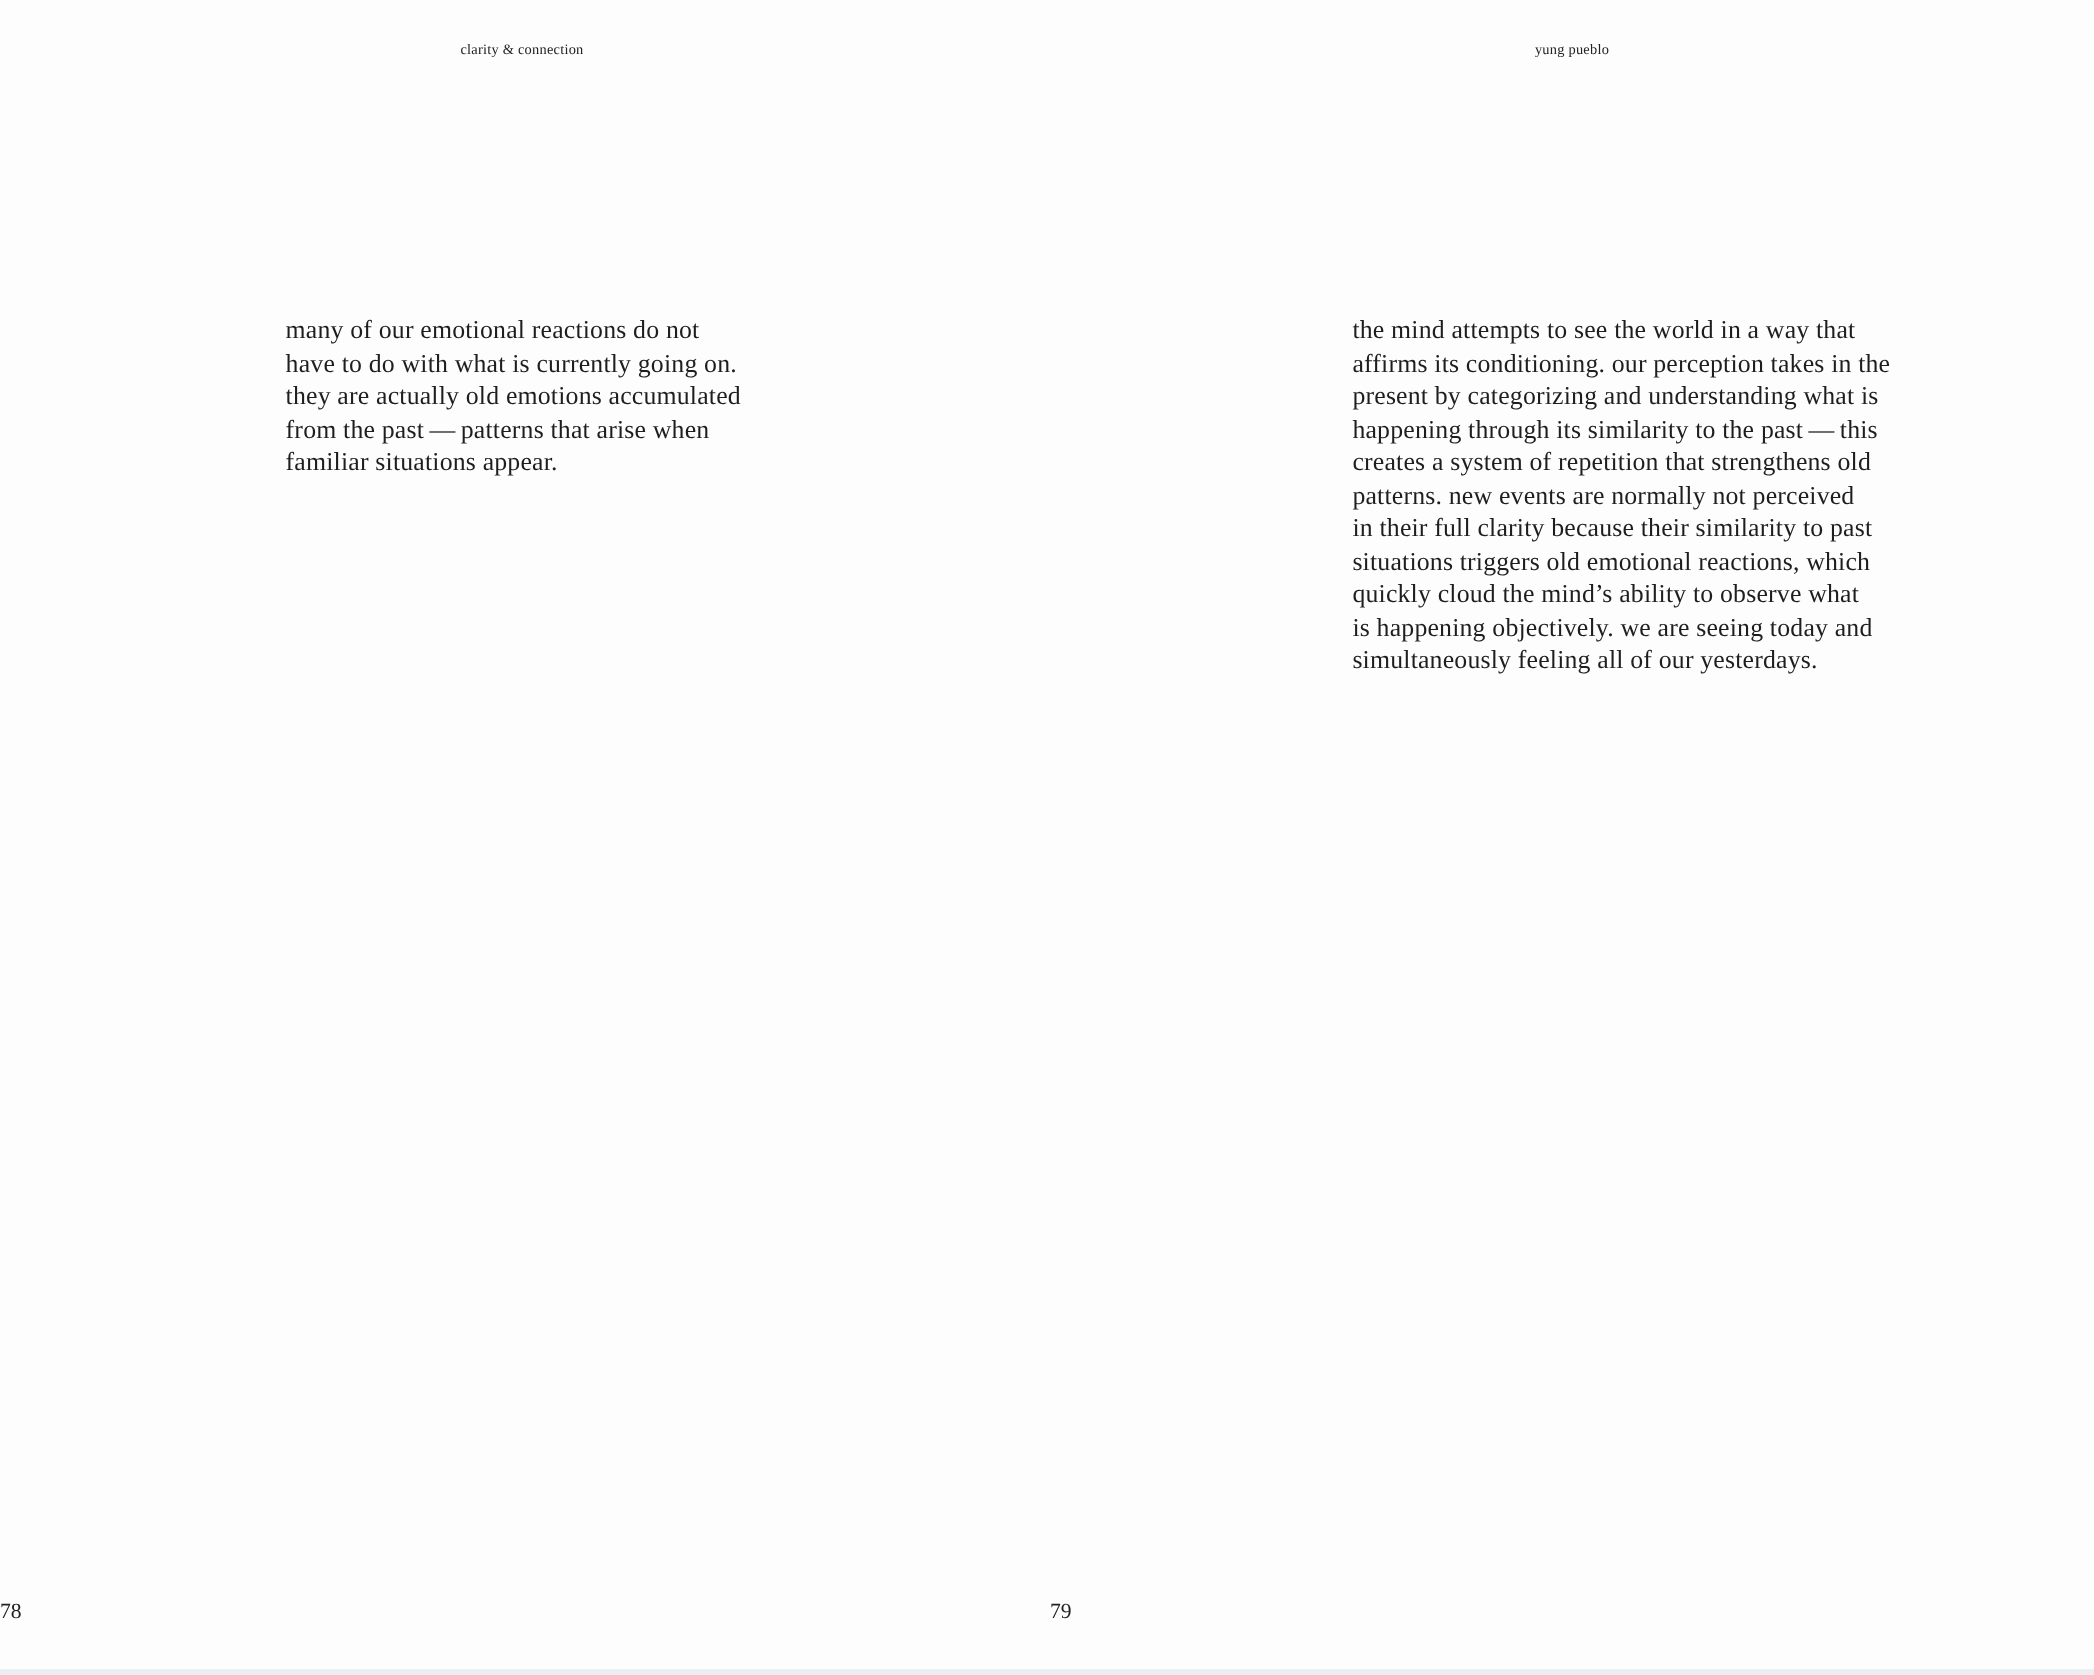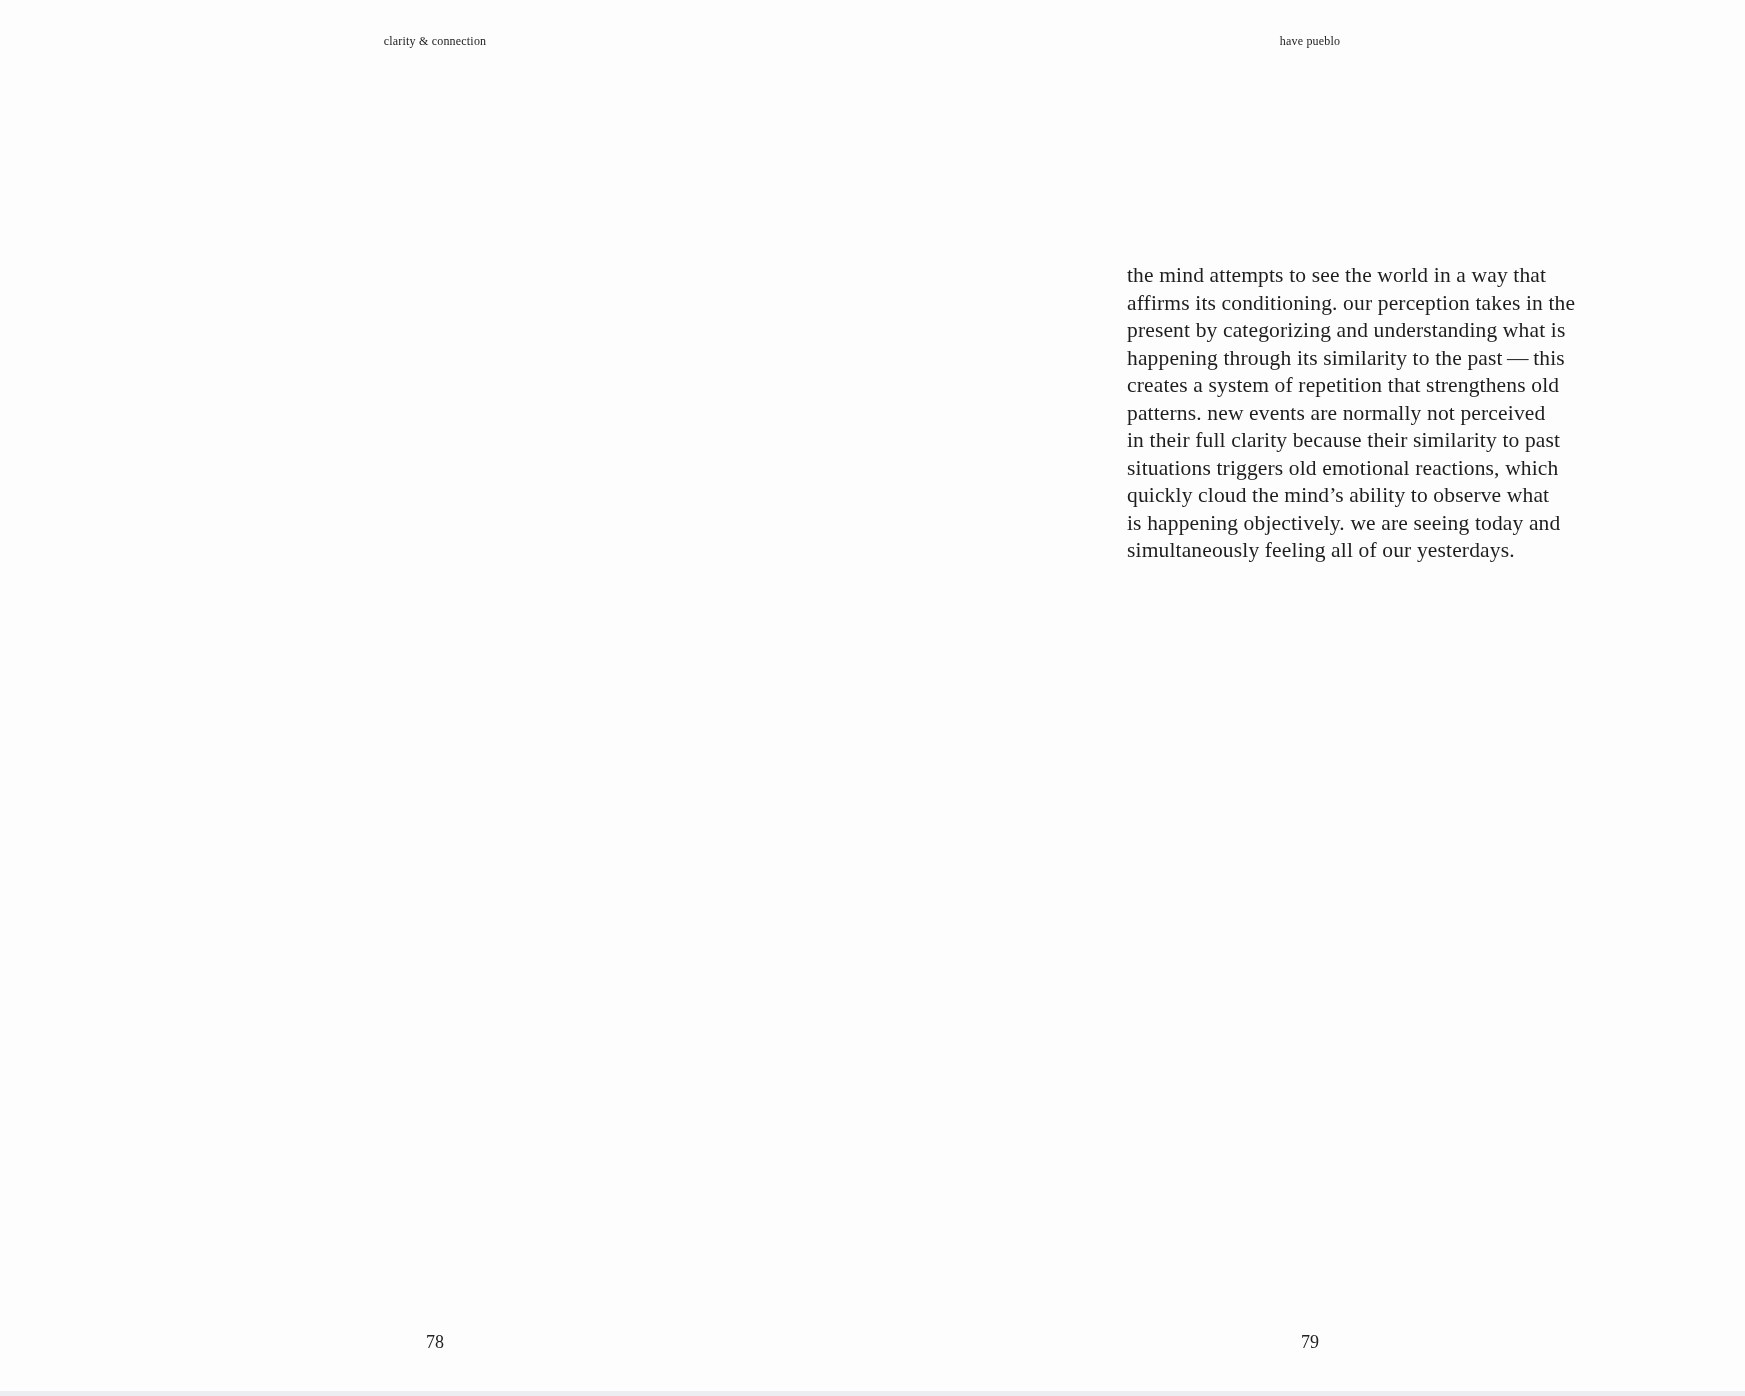--- a/index.html
+++ b/index.html
@@ -40,43 +40,48 @@
     letter-spacing: 0.15px;
     white-space: pre-line;
     color: #1e1e1e;
   }
   .page-left  .body-text { left: 238px; width: 470px; }
   .page-right .body-text { left: 252px; width: 530px; }
   .page-number {
     position: absolute;
     top: 1332px; left: 0;
     width: 100%;
-    text-align: center;
+    text-align: left;
     font-size: 18px;
     color: #222222;
   }
   .bottom-edge {
     position: absolute;
     left: 0; bottom: 0;
     width: 100%; height: 5px;
     background: #ecedf0;
   }
 </style>
 </head>
 <body>
 
 <div class="spread">
 
   <section class="page page-left">
     <header class="running-head">clarity &amp; connection</header>
+    <p class="body-text">many of our emotional reactions do not
+have to do with what is currently going on.
+they are actually old emotions accumulated
+from the past — patterns that arise when
+familiar situations appear.</p>
     <footer class="page-number">78</footer>
   </section>
 
   <section class="page page-right">
-    <header class="running-head">have pueblo</header>
+    <header class="running-head">yung pueblo</header>
     <p class="body-text">the mind attempts to see the world in a way that
 affirms its conditioning. our perception takes in the
 present by categorizing and understanding what is
 happening through its similarity to the past — this
 creates a system of repetition that strengthens old
 patterns. new events are normally not perceived
 in their full clarity because their similarity to past
 situations triggers old emotional reactions, which
 quickly cloud the mind’s ability to observe what
 is happening objectively. we are seeing today and

